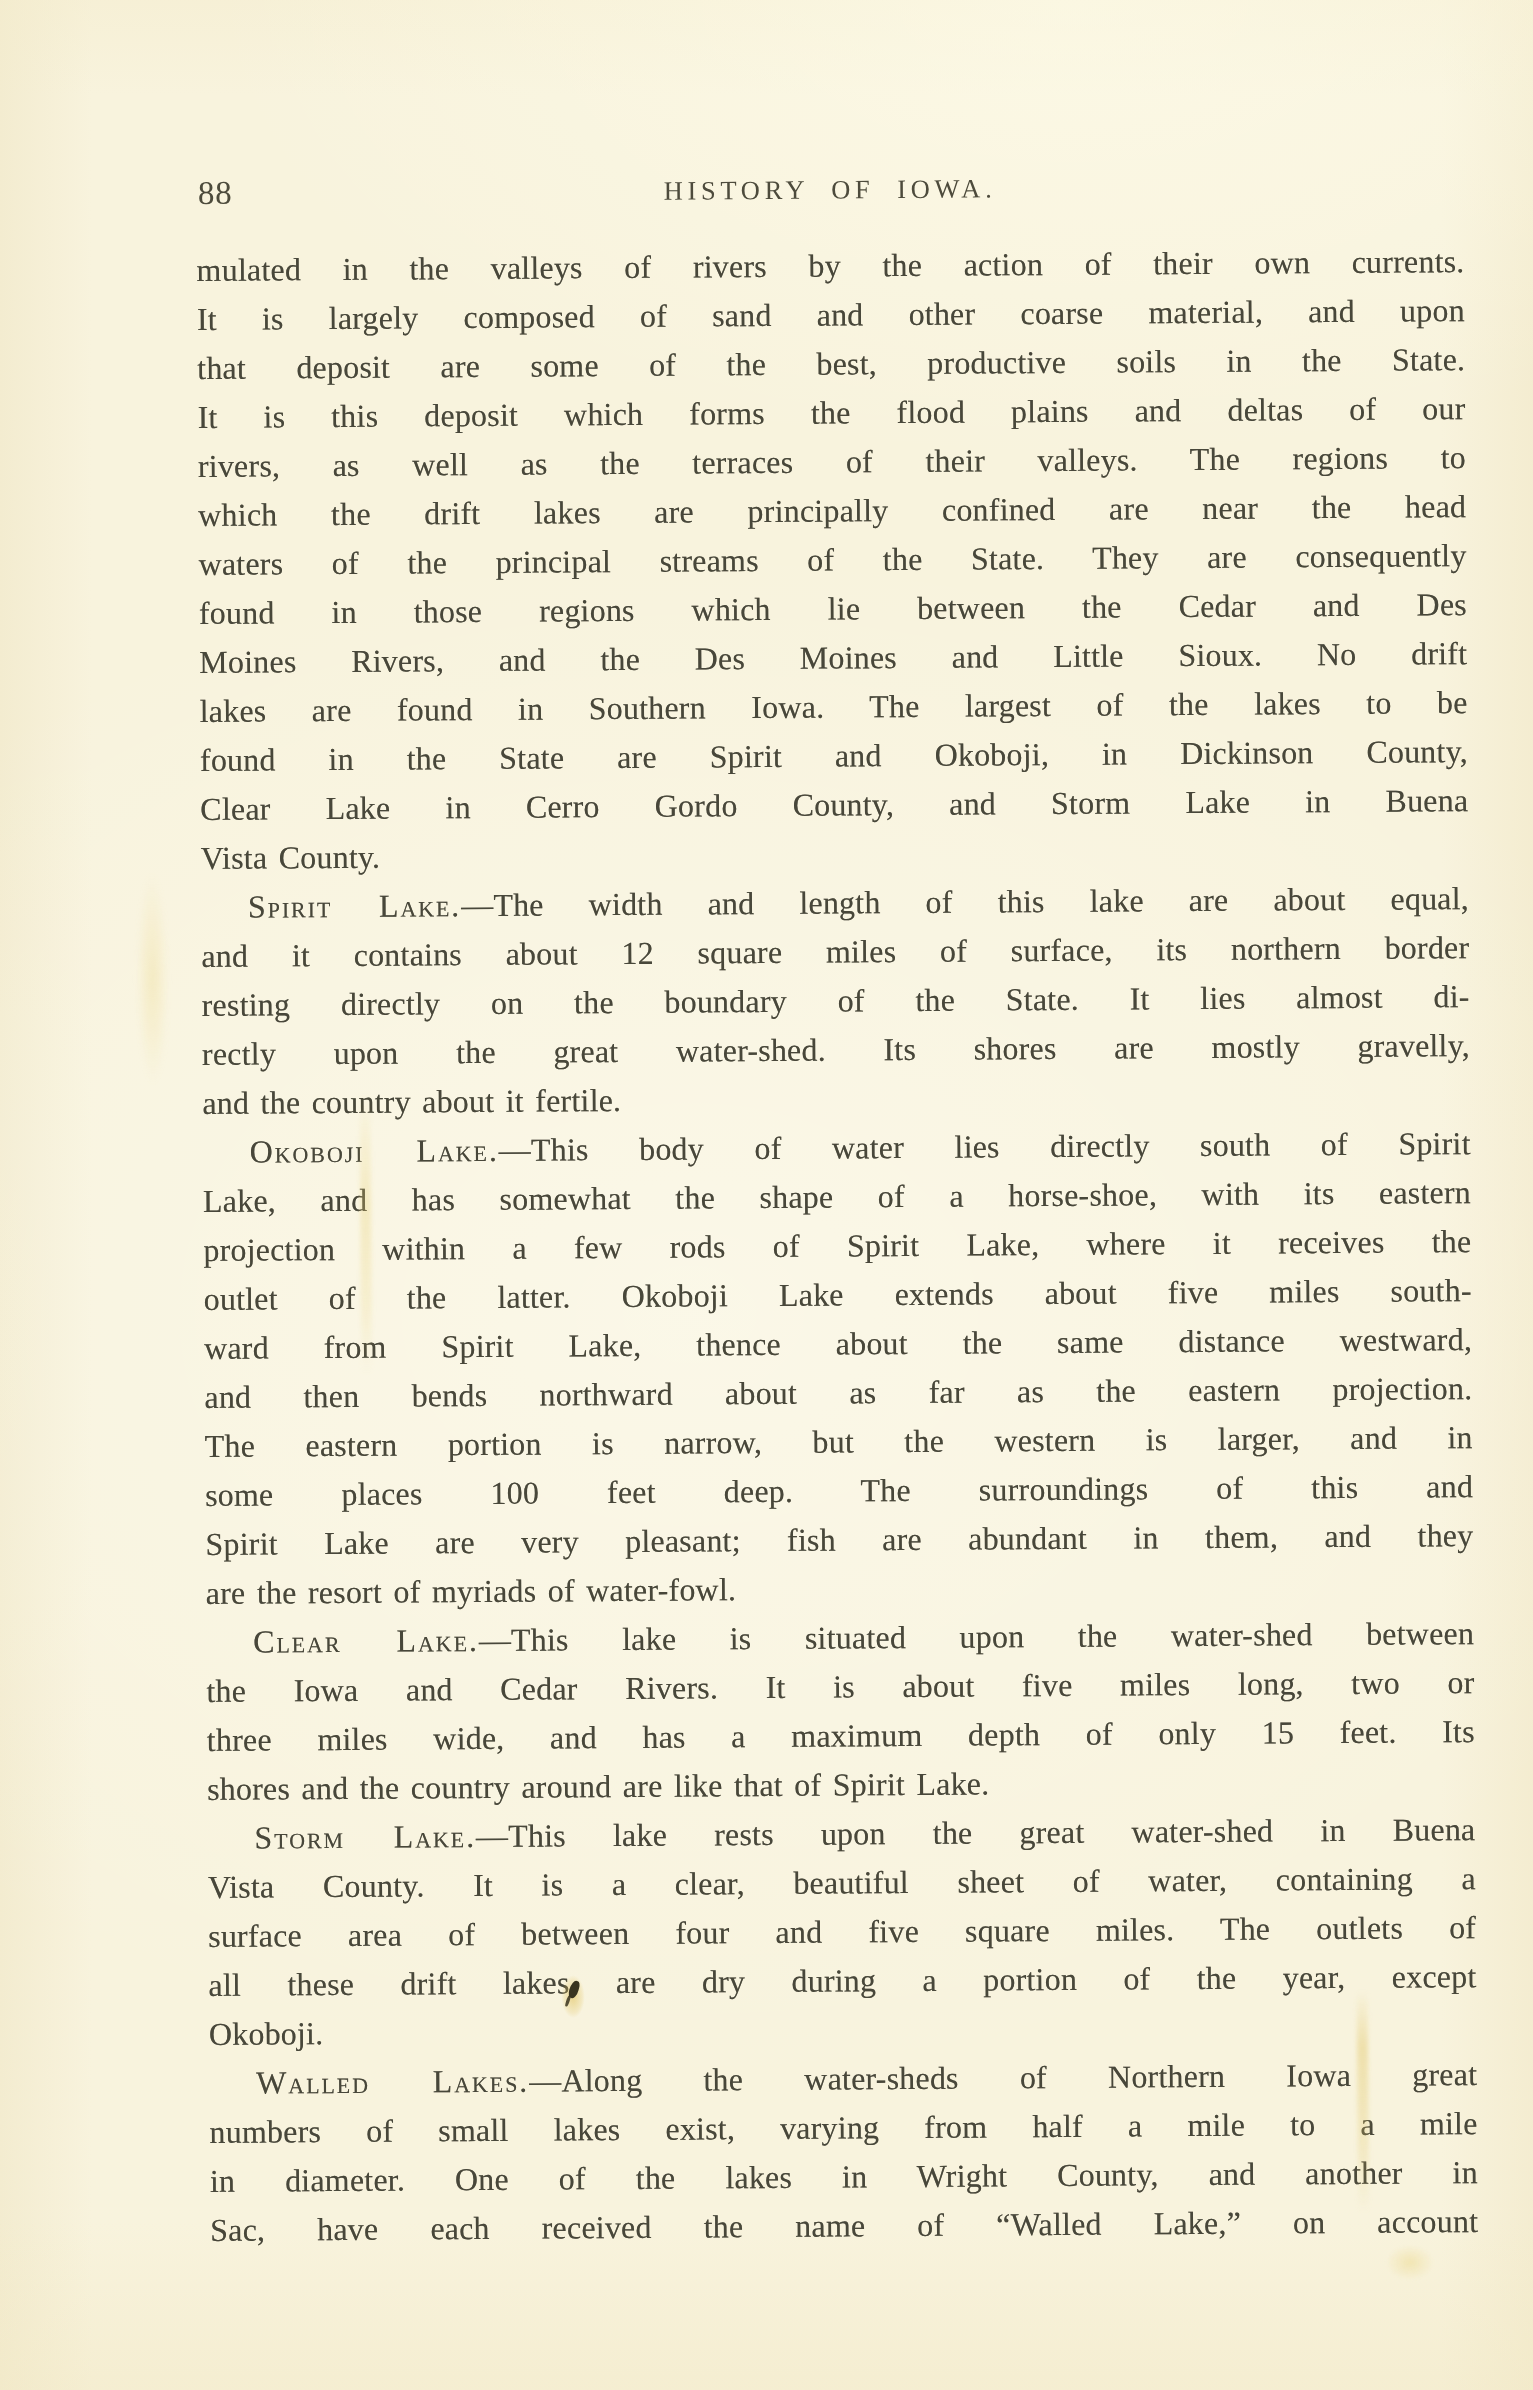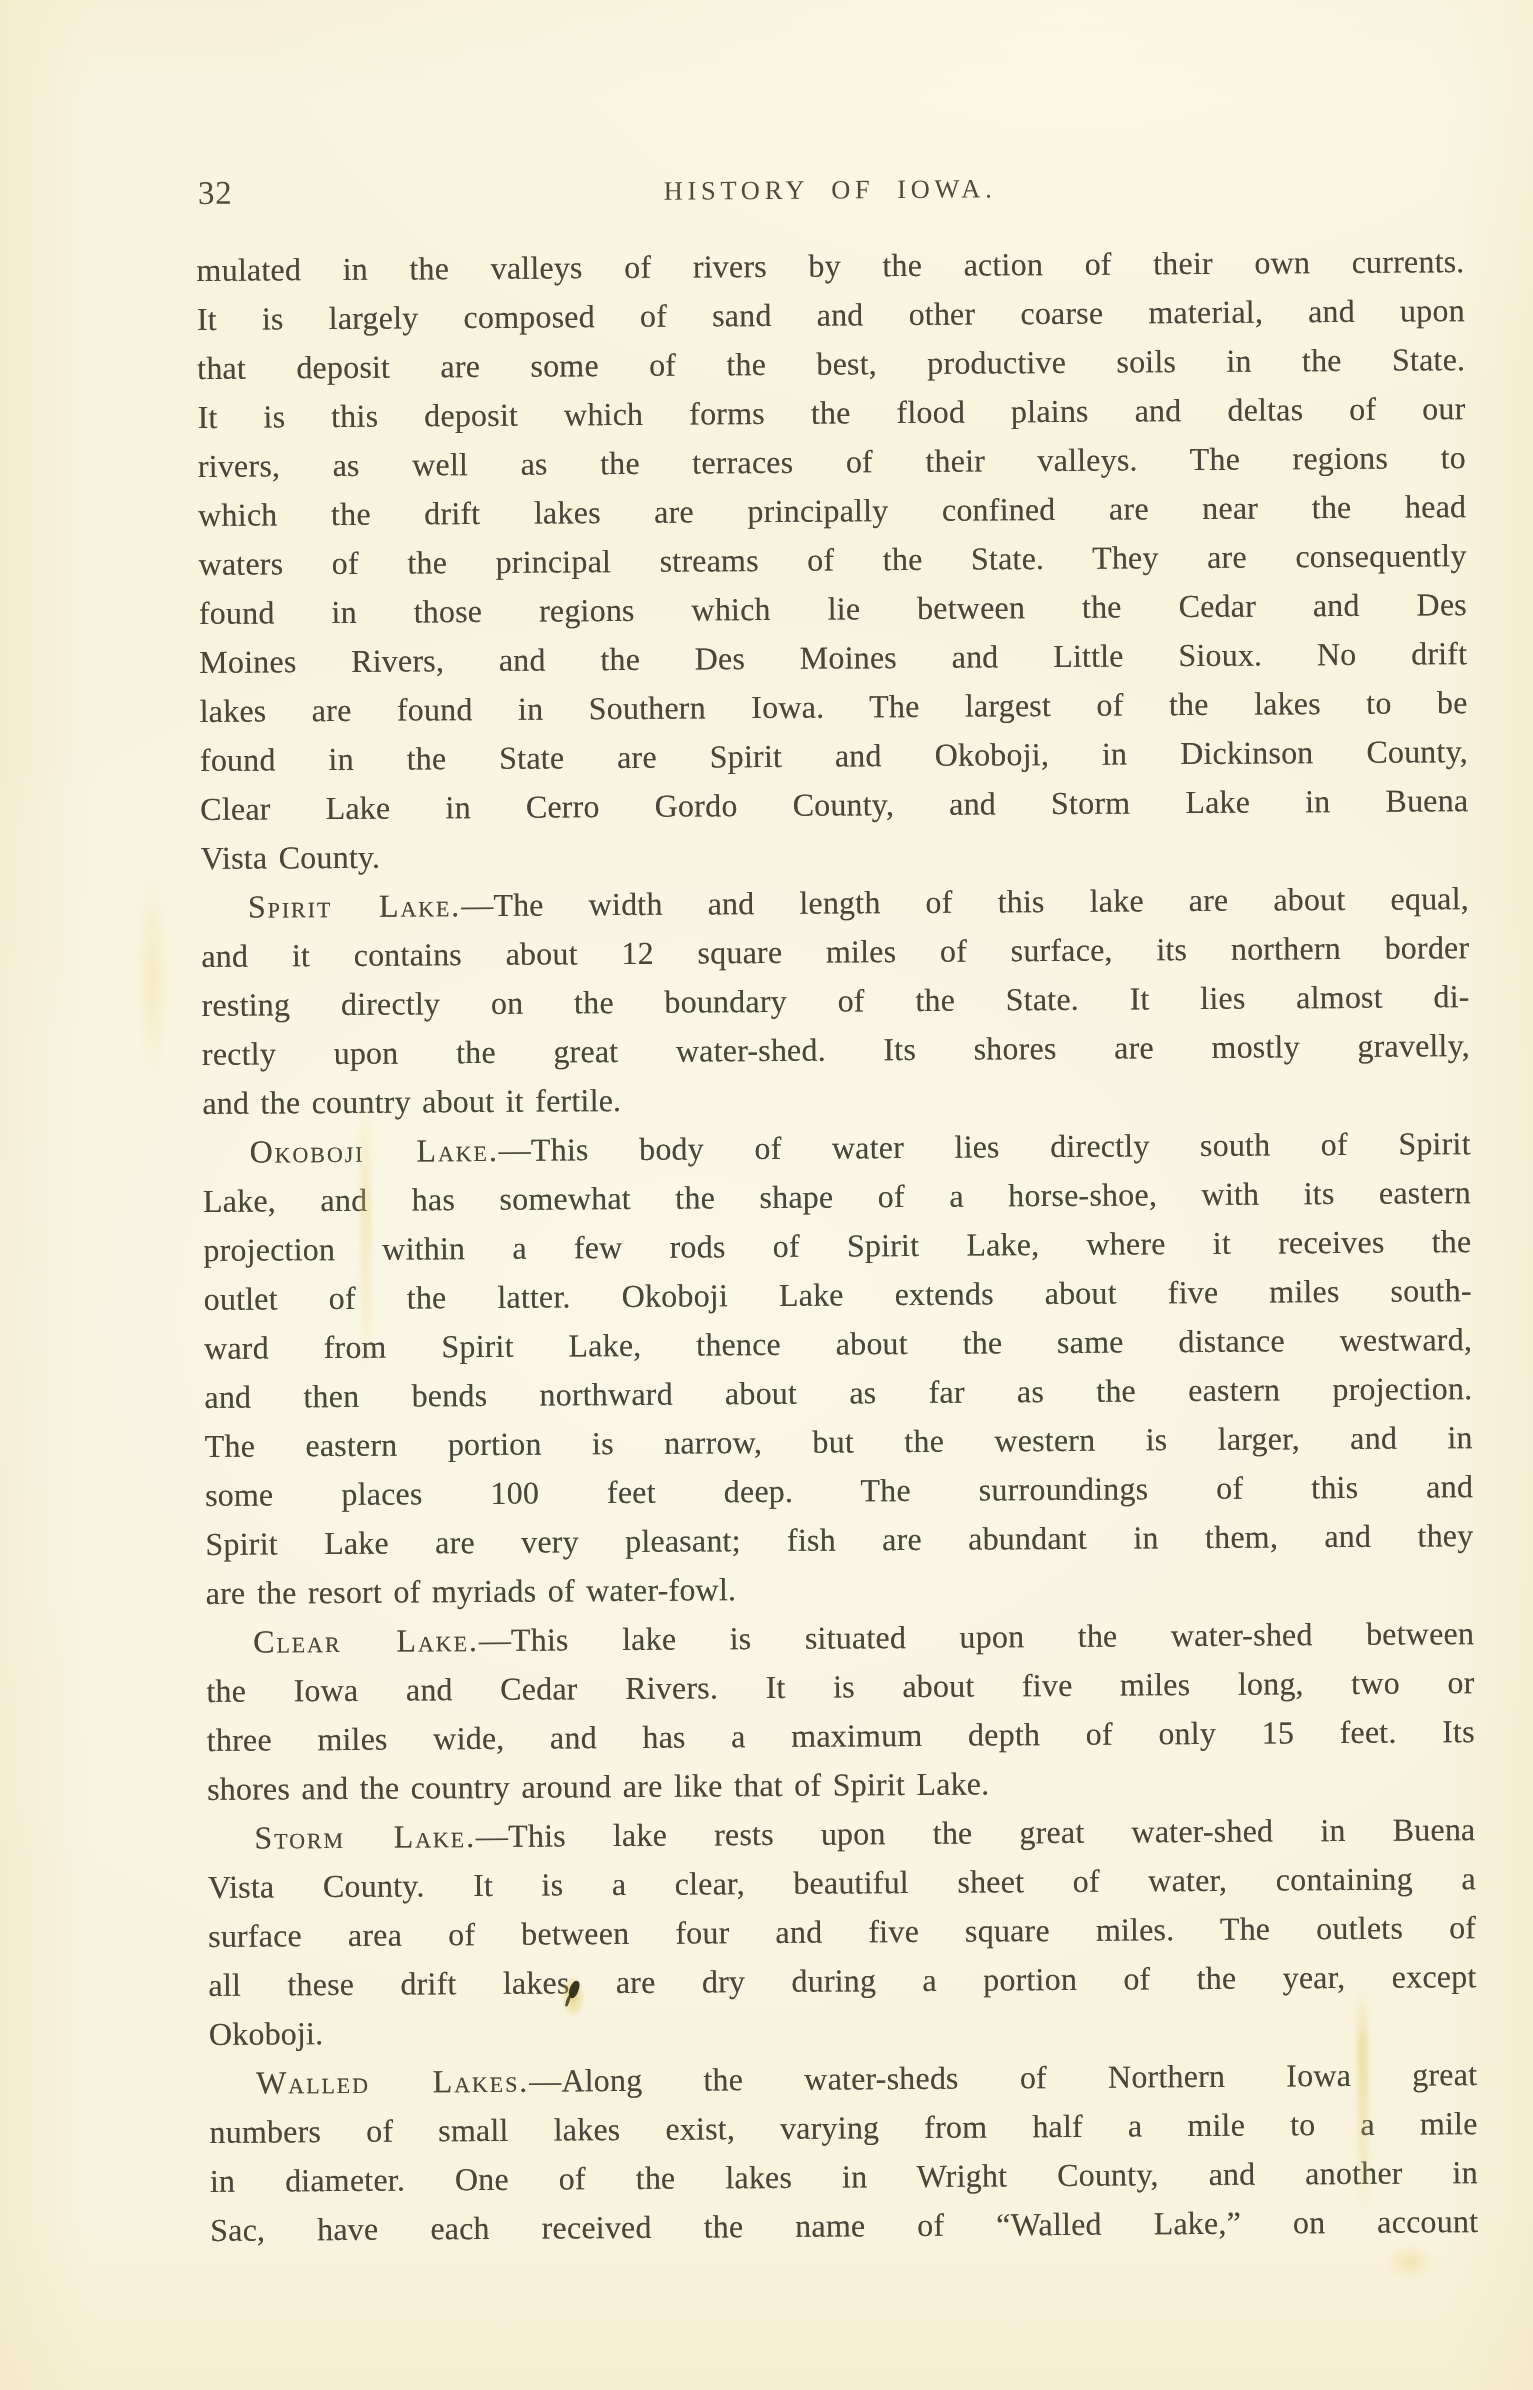--- a/index.html
+++ b/index.html
@@ -72,21 +72,21 @@
     box-shadow:-2.8px 12.3px 0 -2.8px rgba(57,52,31,0.85);
   }
 </style>
 </head>
 <body>
 
 <div class="page">
   <div class="sheet">
 
     <div class="header">
-      <div class="page-num">32</div>
+      <div class="page-num">88</div>
       <div class="running-head">HISTORY OF IOWA.</div>
     </div>
 
     <main class="body-col">
         <div>
           <div class="line">mulated in the valleys of rivers by the action of their own currents.</div>
           <div class="line">It is largely composed of sand and other coarse material, and upon</div>
           <div class="line">that deposit are some of the best, productive soils in the State.</div>
           <div class="line">It is this deposit which forms the flood plains and deltas of our</div>
           <div class="line">rivers, as well as the terraces of their valleys. The regions to</div>

